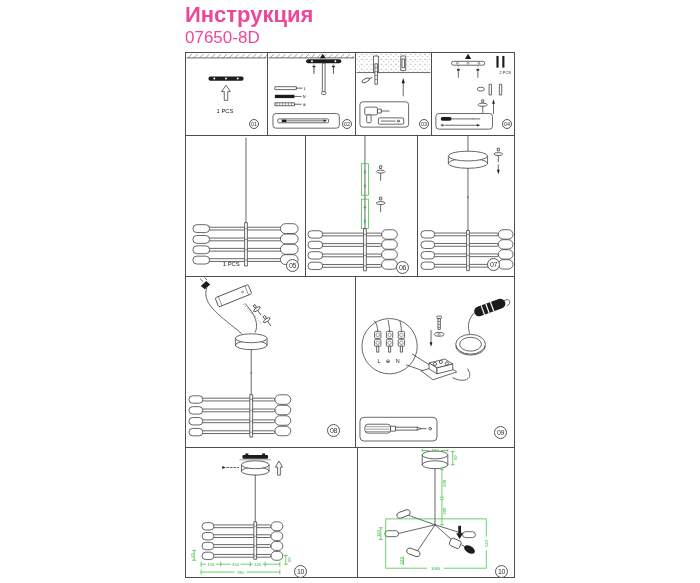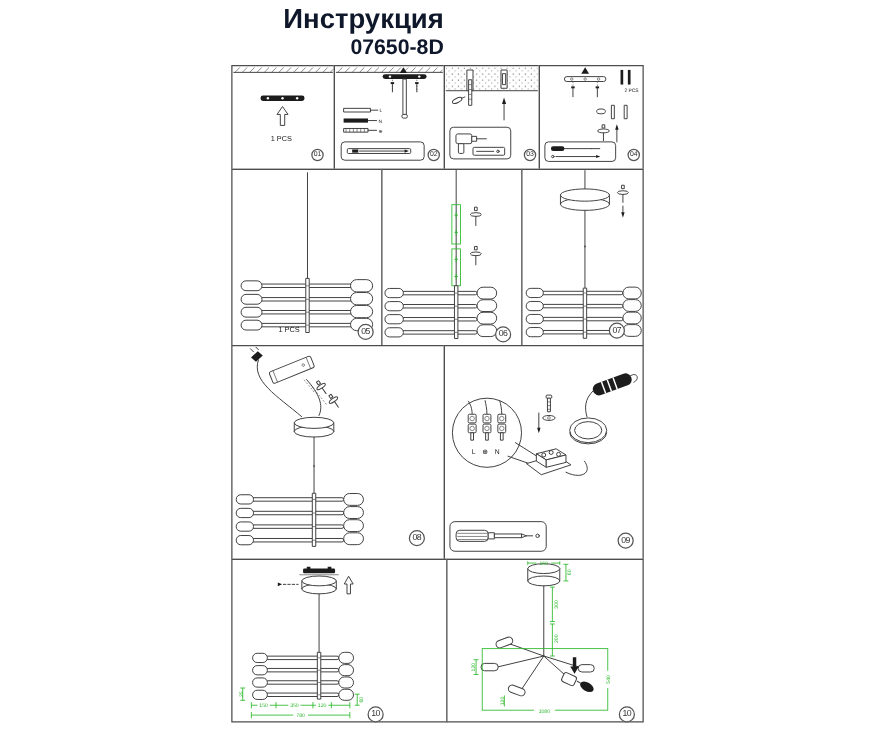--- a/index.html
+++ b/index.html
@@ -1,20 +1,20 @@
 <!DOCTYPE html>
 <html style="--green: #2db92d; --ink: #3f3f3f;"><head>
 <meta charset="utf-8">
 <style>
   html,body{margin:0;padding:0;background:#fff;}
   #page{position:relative;width:700px;height:583px;background:#fff;overflow:hidden;
         font-family:"Liberation Sans",sans-serif;}
-  #hdr{position:absolute;left:185px;top:2px;width:170px;text-align:right;color:#0f172a;}
+  #hdr{position:absolute;left:185px;top:2px;width:170px;text-align:left;color:#ec4899;}
   #hdr .ttl{font-size:22px;font-weight:bold;line-height:26px;}
-  #hdr .mdl{font-size:17px;font-weight:700;line-height:19px;}
+  #hdr .mdl{font-size:17px;font-weight:400;line-height:19px;}
   .panel{position:absolute;border:1px solid #4d4d4d;box-sizing:border-box;background:#fff;}
   .panel svg{position:absolute;left:0;top:0;width:100%;height:100%;}
   .badge{position:absolute;border:1px solid #555;border-radius:50%;color:#333;background:#fff;
          display:flex;align-items:center;justify-content:center;box-sizing:border-box;}
   .badge.sm{width:10px;height:10px;font-size:5.5px;}
   .badge.lg{width:13px;height:13px;font-size:7px;letter-spacing:-0.3px;}
   .ln{stroke:#3f3f3f;stroke-width:0.8;fill:none;stroke-linecap:round;stroke-linejoin:round;}
   .th{stroke:#3f3f3f;stroke-width:0.5;fill:none;}
   .fw{fill:#fff;stroke:#3f3f3f;stroke-width:0.8;stroke-linejoin:round;}
   .fb{fill:#1c1c1c;stroke:none;}

